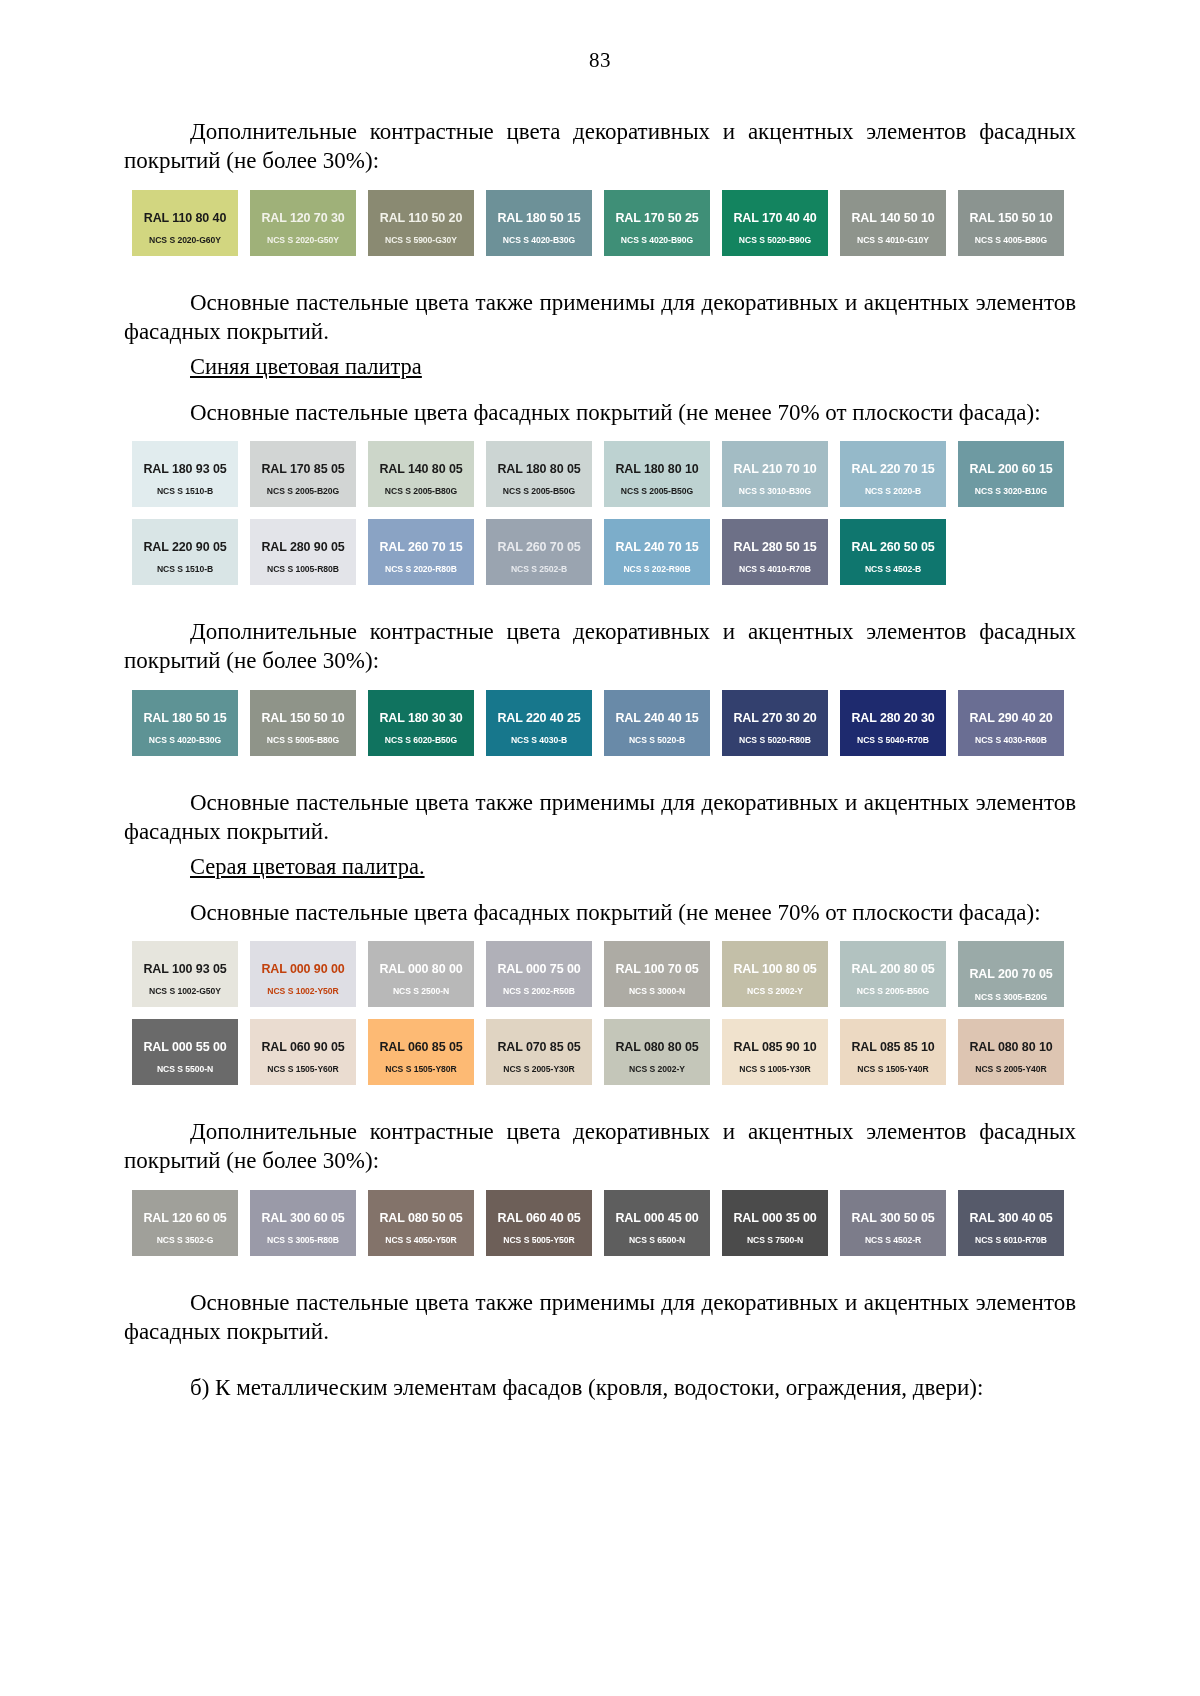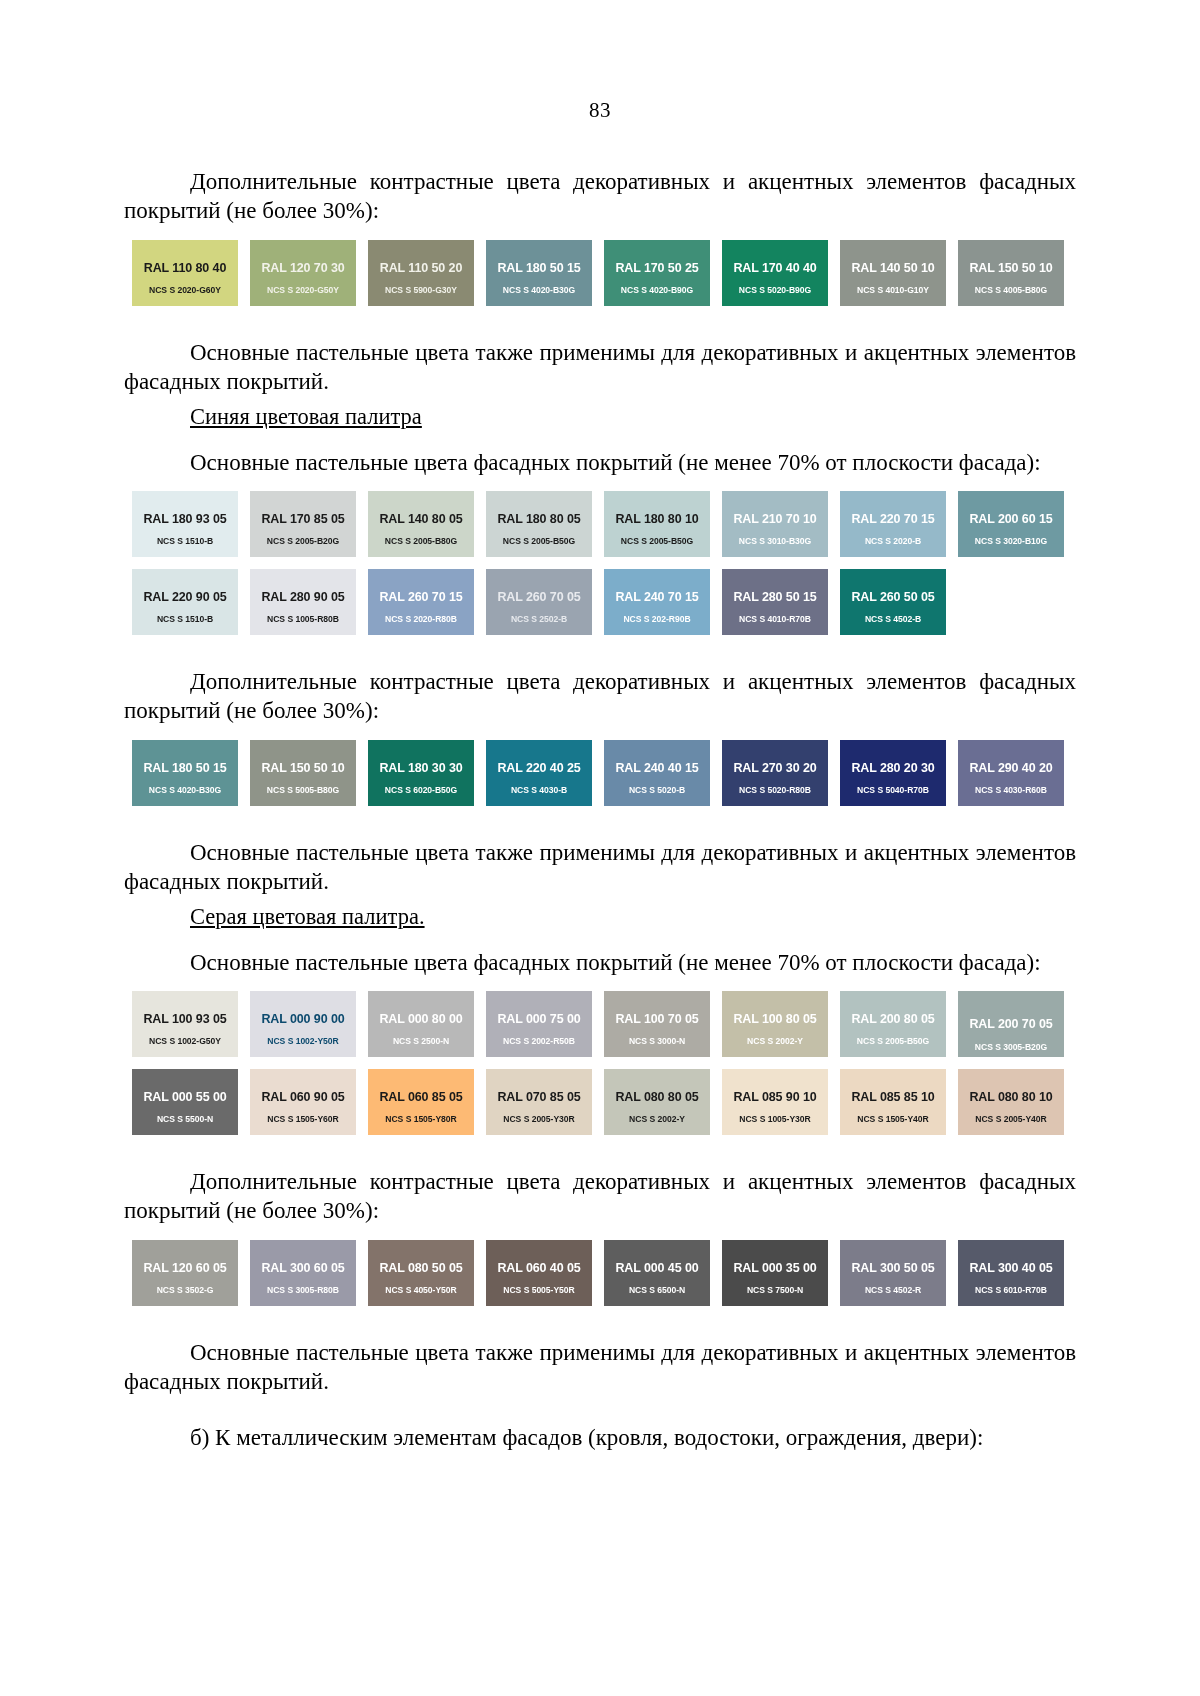--- a/index.html
+++ b/index.html
@@ -13,21 +13,21 @@
     height: 1696px;
     background: #ffffff;
     font-family: "Liberation Serif", serif;
     color: #000000;
     box-sizing: border-box;
   }
   .page-number {
     text-align: center;
     font-size: 21px;
     font-family: "Liberation Serif", serif;
-    padding-top: 98px;
+    padding-top: 48px;
     letter-spacing: 0.5px;
   }
   .content {
     margin: 0 auto;
     width: 952px;
     padding-top: 28px;
   }
   p.body-text {
     margin: 16px 0 0 0;
     font-size: 23px;
@@ -248,21 +248,21 @@
 
     <div class="subhead"><span class="u">Серая цветовая палитра.</span></div>
 
     <p class="body-text">Основные пастельные цвета фасадных покрытий (не менее 70% от плоскости фасада):</p>
 
     <div class="swatch-row">
         <div class="swatch" style="background: rgb(230, 229, 221); color: rgb(26, 26, 26);">
           <div class="ral">RAL 100 93 05</div>
           <div class="ncs">NCS S 1002-G50Y</div>
         </div>
-        <div class="swatch" style="background: rgb(222, 222, 228); color: #0c4a6e;">
+        <div class="swatch" style="background: rgb(222, 222, 228); color: #c2410c;">
           <div class="ral">RAL 000 90 00</div>
           <div class="ncs">NCS S 1002-Y50R</div>
         </div>
         <div class="swatch" style="background: rgb(184, 184, 184); color: rgb(255, 255, 255);">
           <div class="ral">RAL 000 80 00</div>
           <div class="ncs">NCS S 2500-N</div>
         </div>
         <div class="swatch" style="background: rgb(176, 176, 184); color: rgb(255, 255, 255);">
           <div class="ral">RAL 000 75 00</div>
           <div class="ncs">NCS S 2002-R50B</div>

